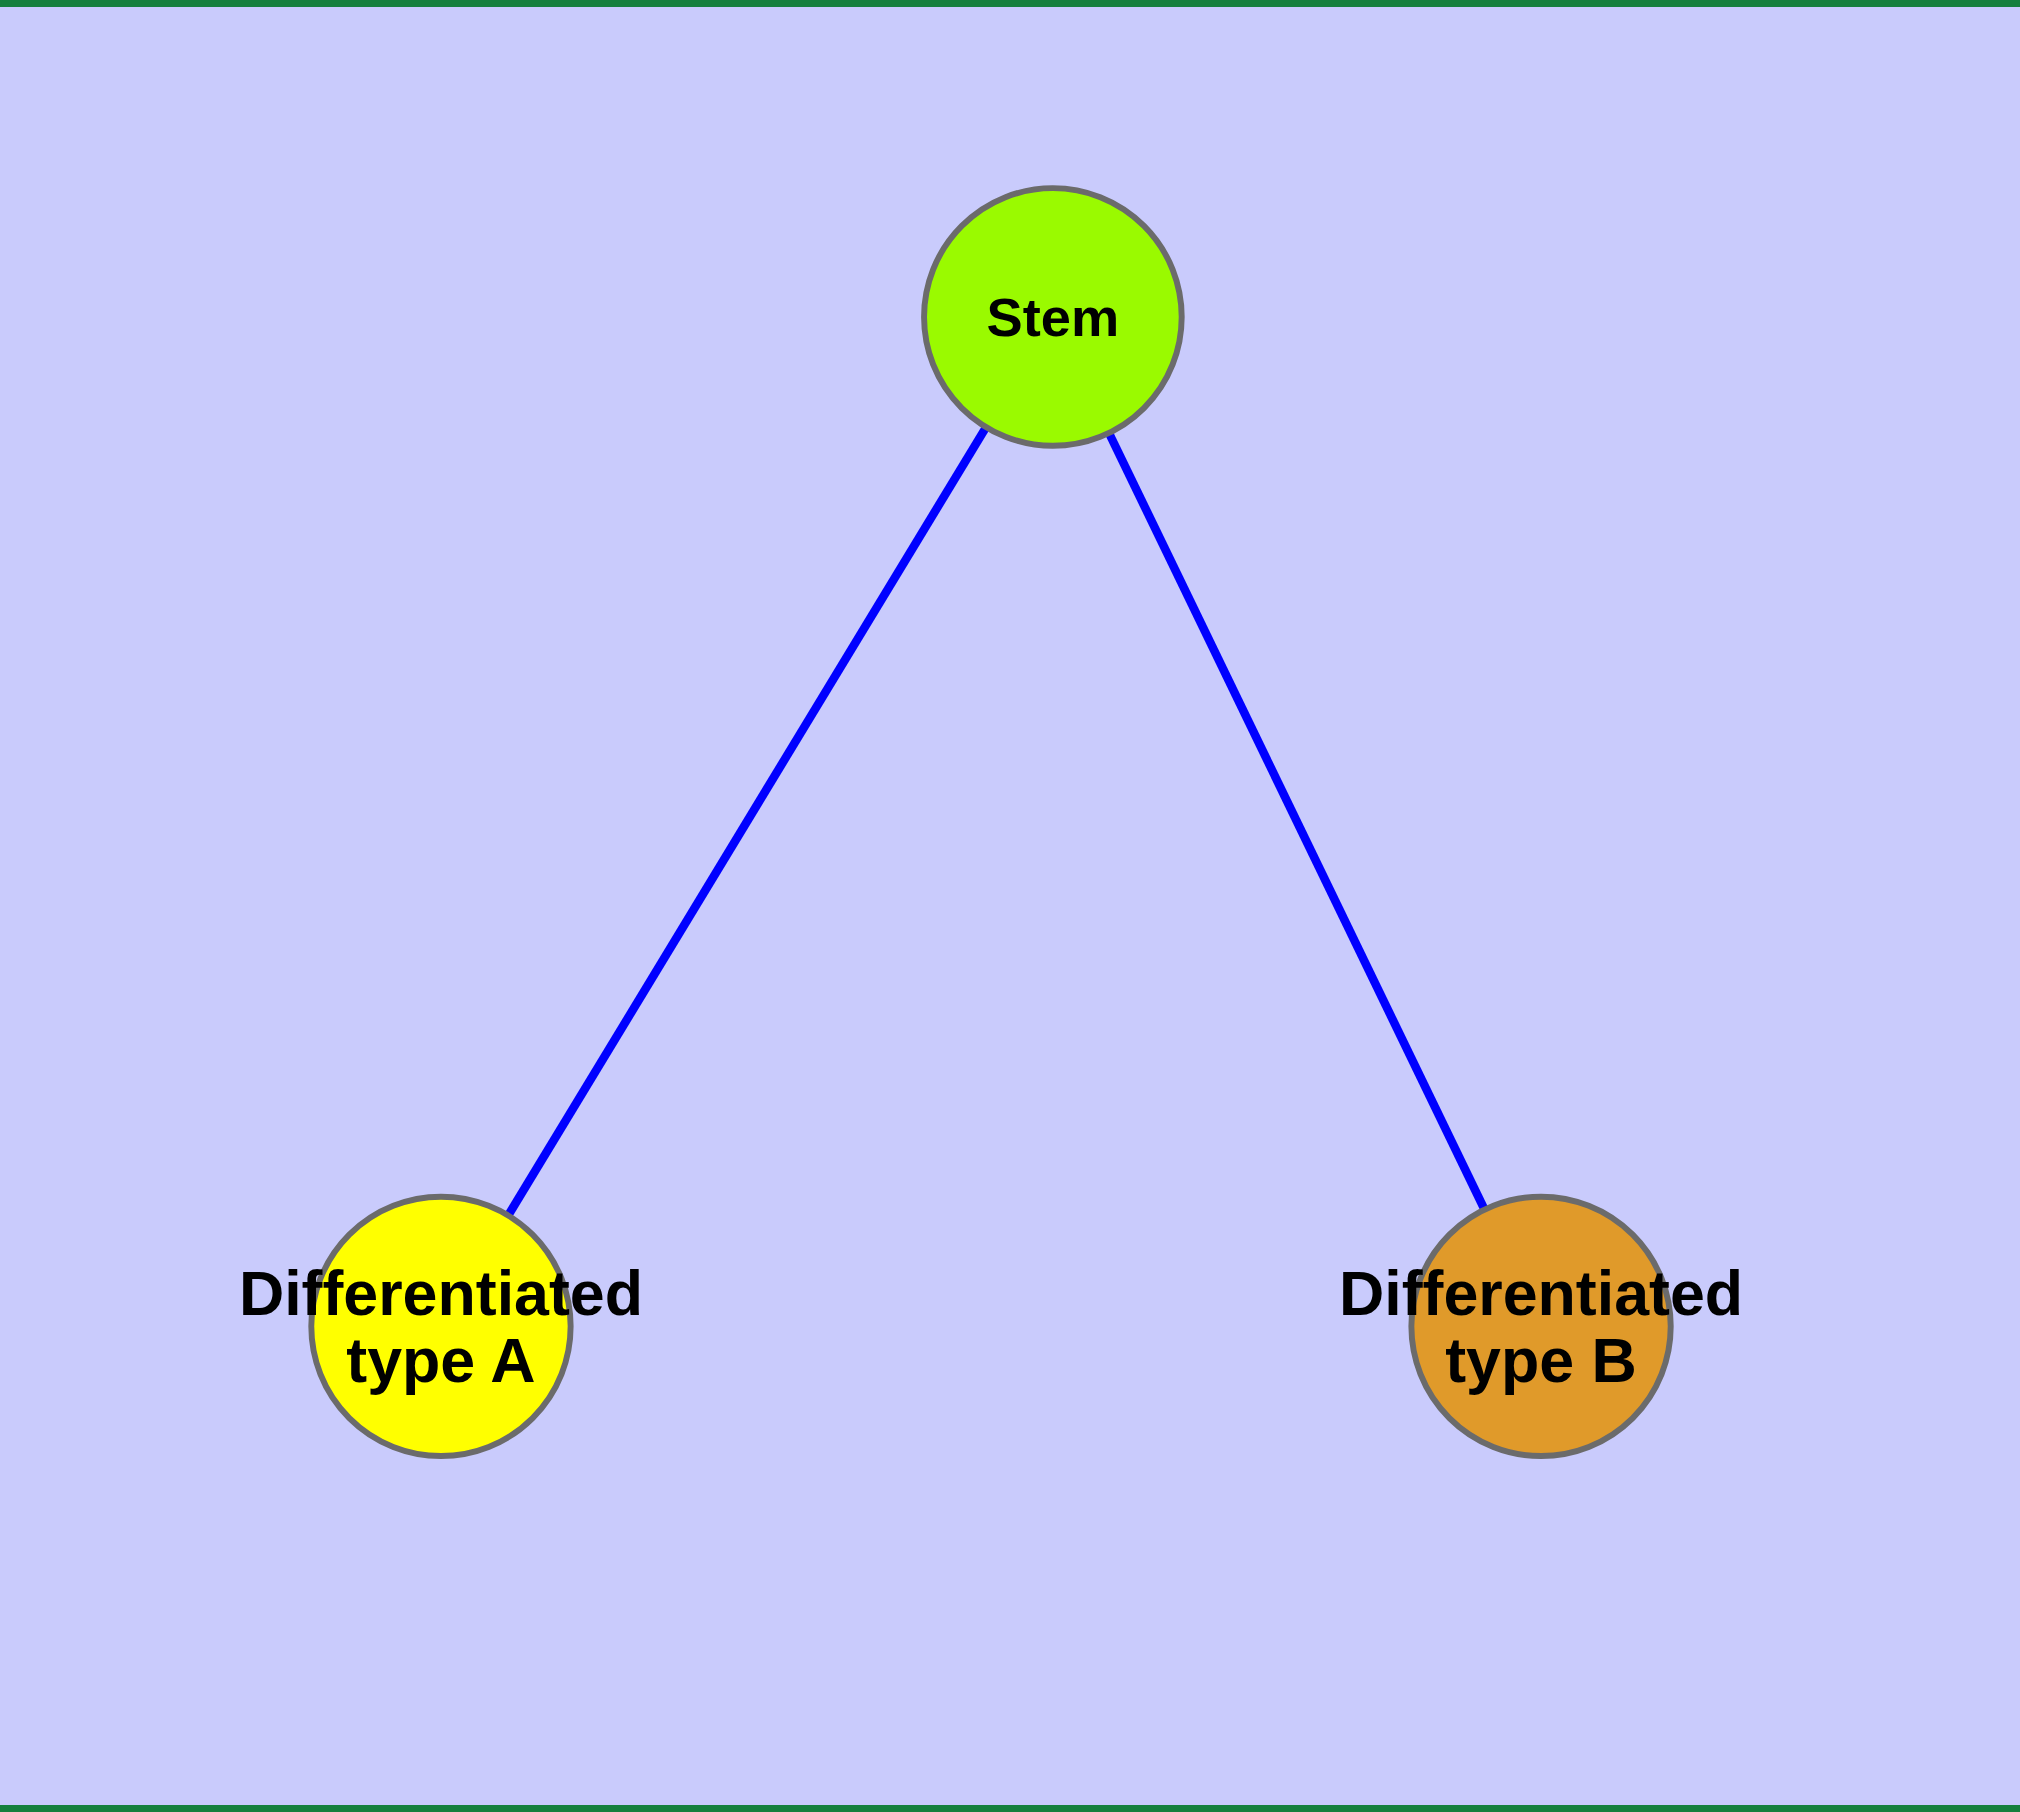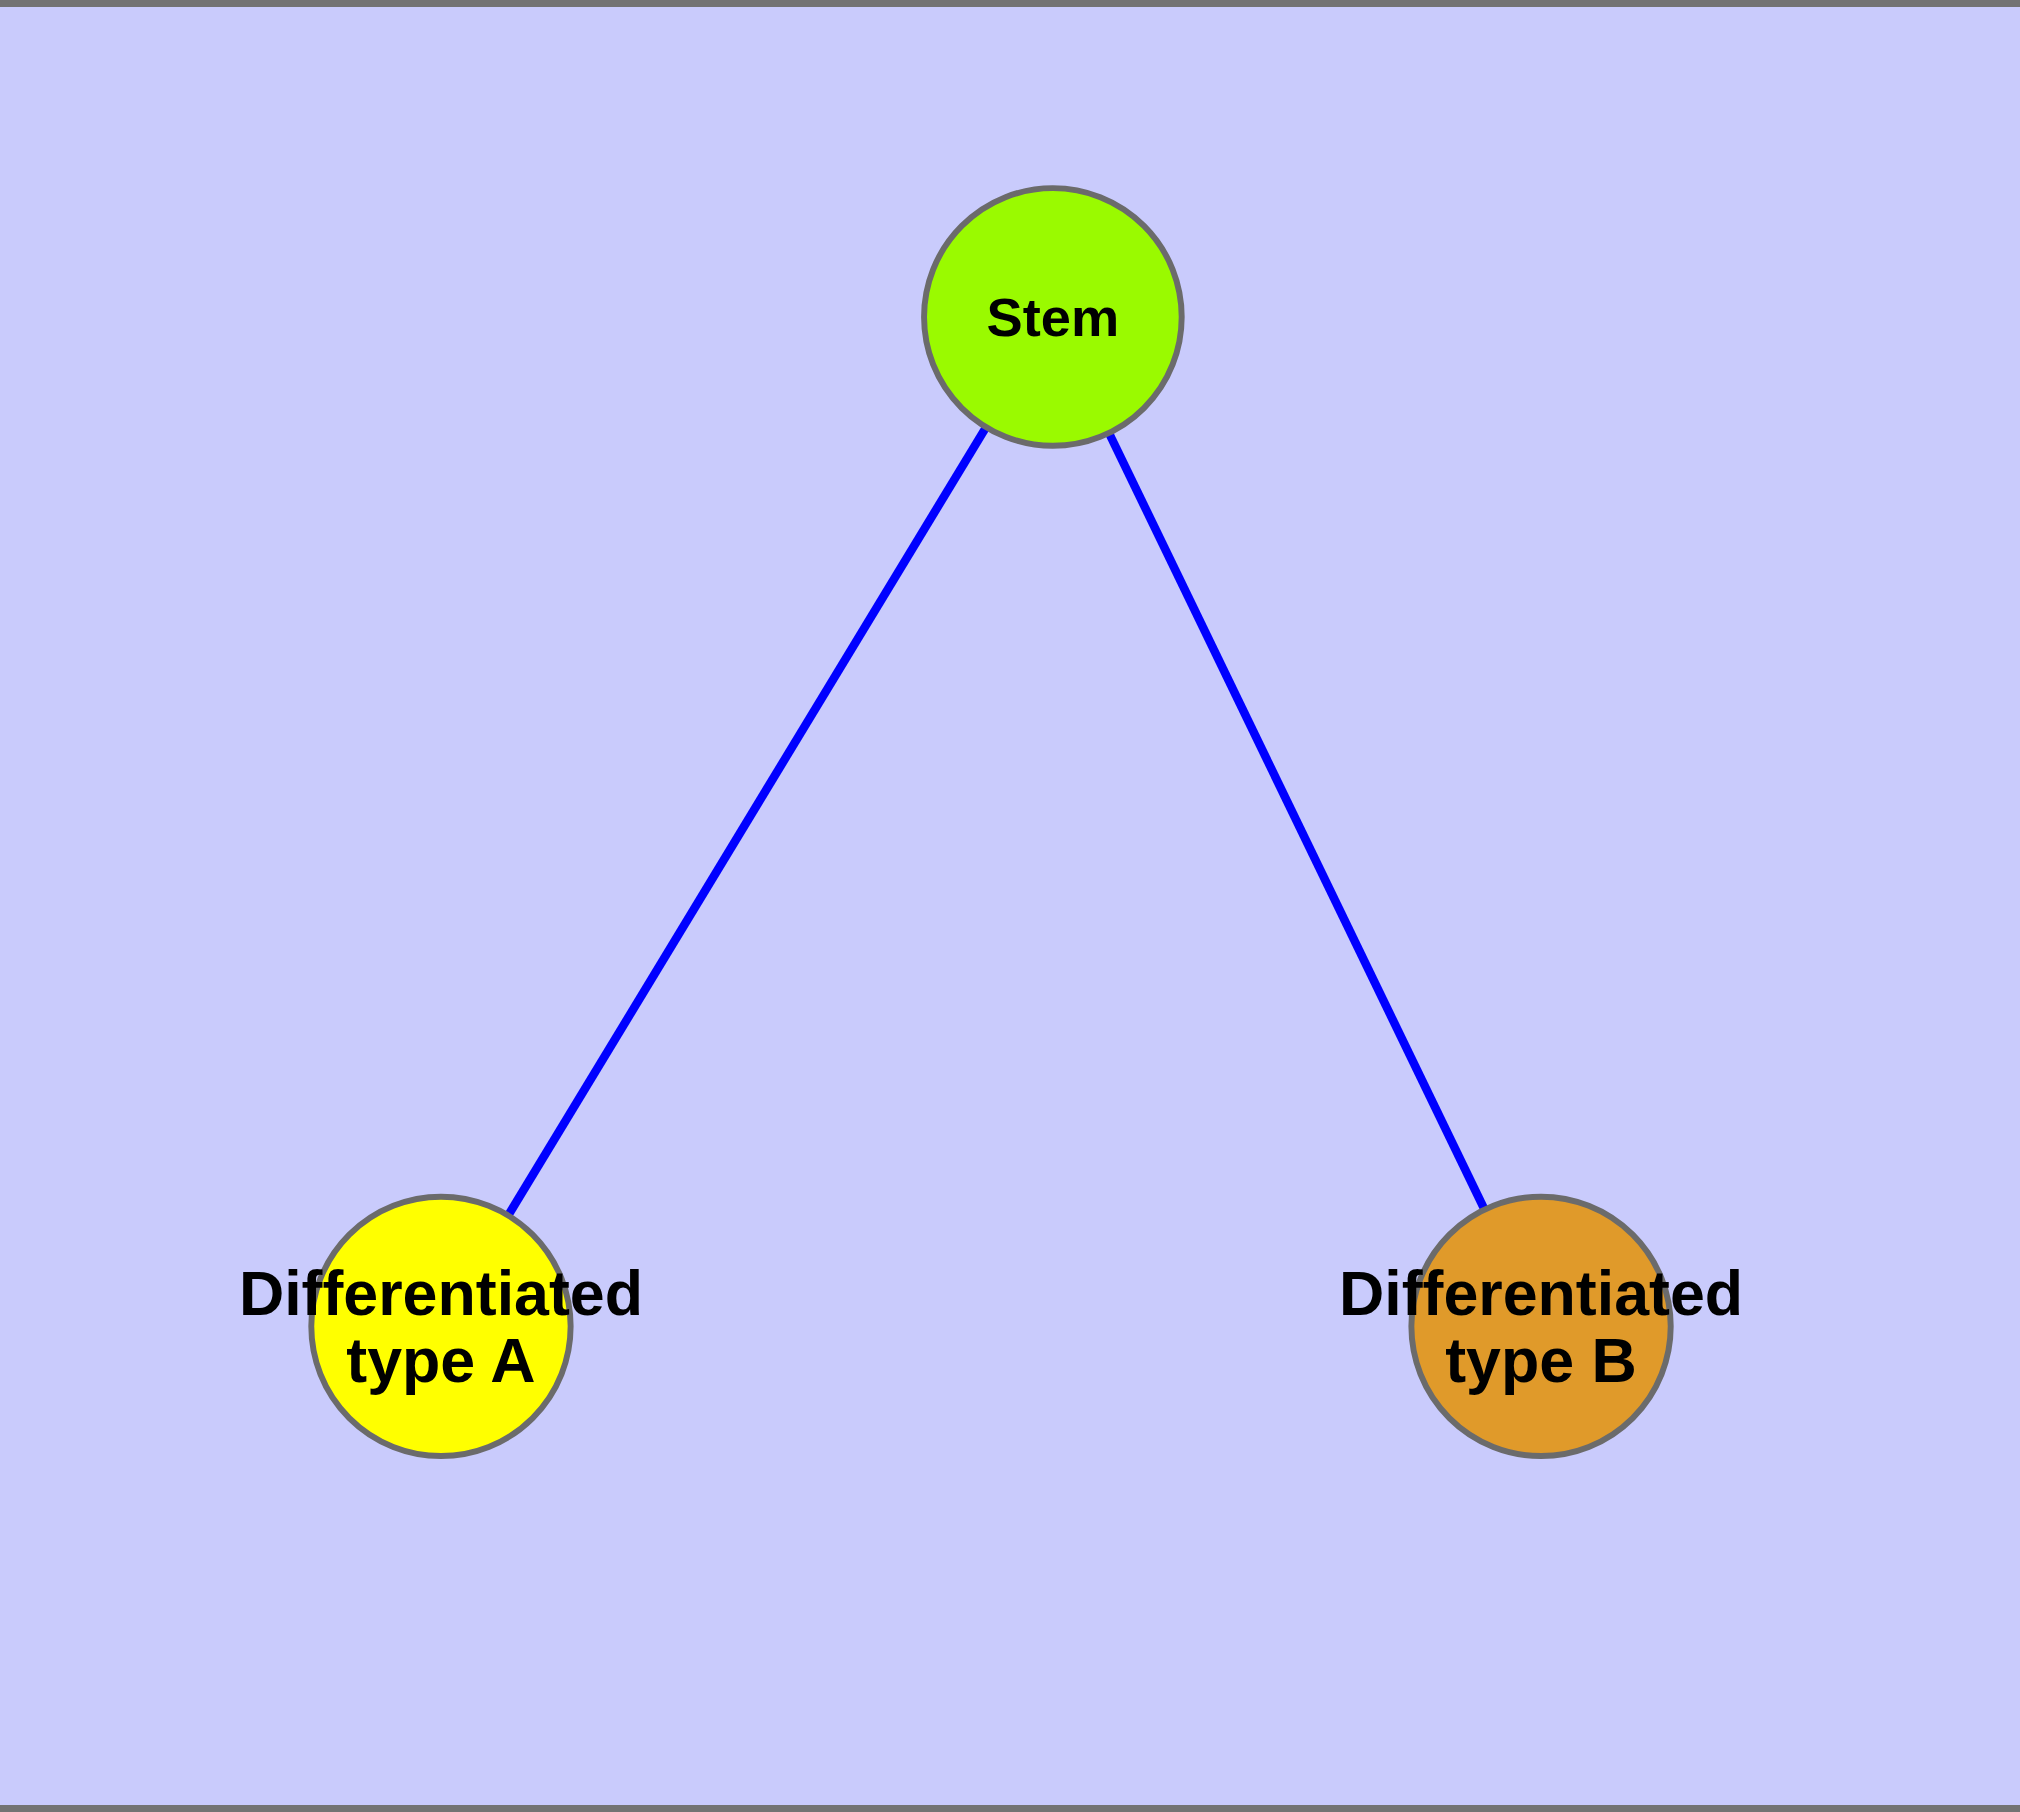--- a/index.html
+++ b/index.html
@@ -5,21 +5,21 @@
 <style>
   html, body {
     margin: 0;
     padding: 0;
     background: #ffffff;
   }
   #stage {
     position: relative;
     width: 2021px;
     height: 1812px;
-    background: #737373;
+    background: #15803d;
     overflow: hidden;
     font-family: "Liberation Sans", "DejaVu Sans", sans-serif;
   }
   #canvas-bg {
     position: absolute;
     left: 0;
     top: 6.8px;
     width: 2021px;
     height: 1798px;
     background: #c9cbfc;

